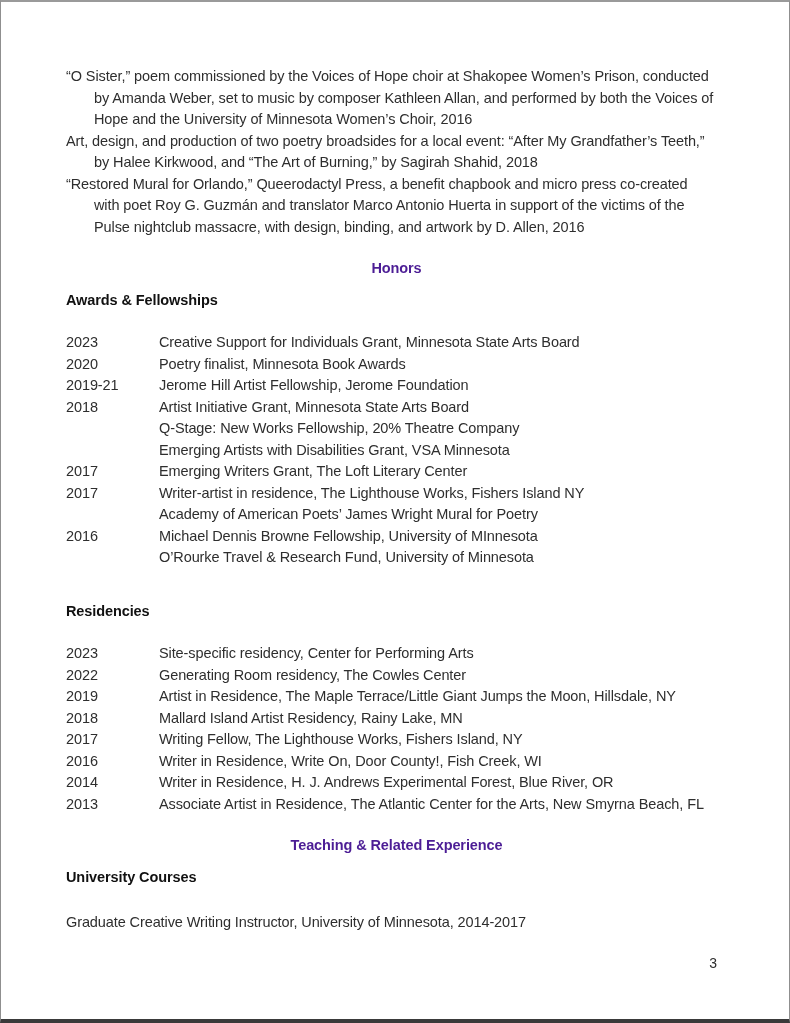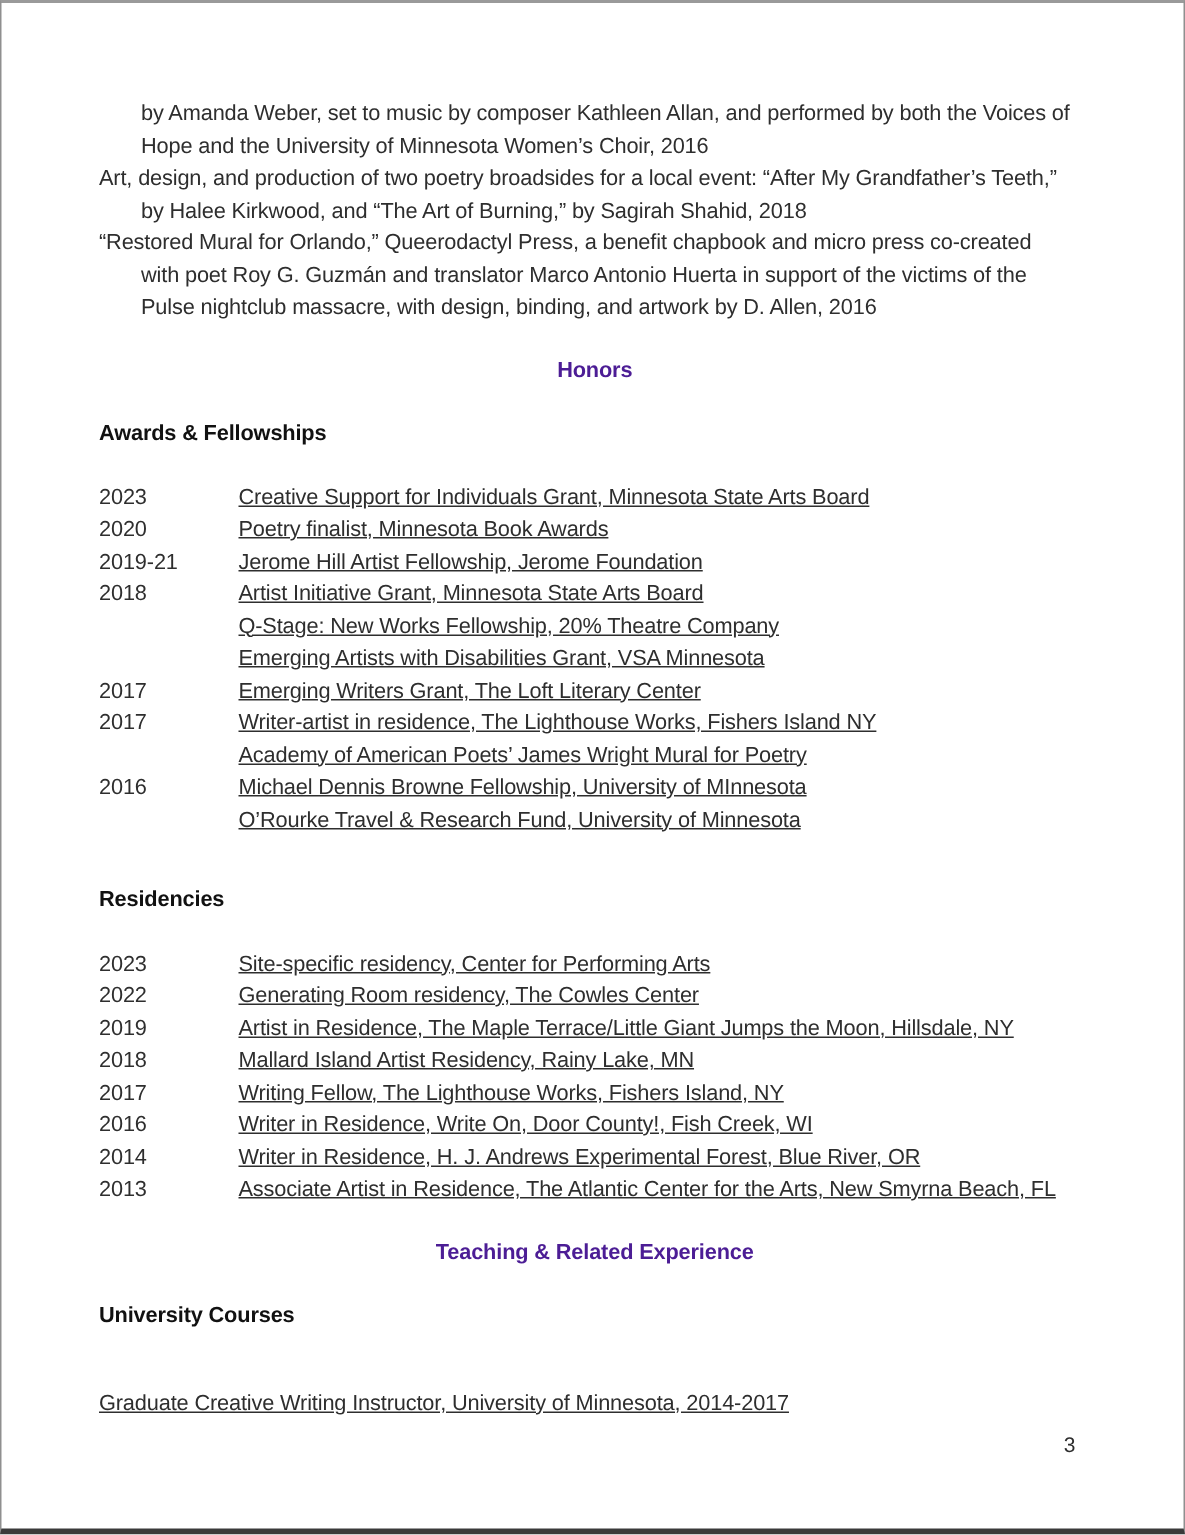--- a/index.html
+++ b/index.html
@@ -32,42 +32,43 @@
     text-align: center;
     font-weight: bold;
     color: #4c1d95;
     margin-top: 20px;
   }
   .h-left {
     font-weight: bold;
     color: #111111;
     margin-top: 32px;
   }
-  .h-left.after-center { margin-top: 21px; }
+  .h-left.after-center { margin-top: 10px; }
   .rows { margin-top: 21px; }
   .row { display: flex; white-space: nowrap; }
   .row .year { width: 93px; flex: 0 0 93px; }
-  .row .desc { flex: 1 1 auto; text-decoration: underline; }
-  .single-line { margin-top: 37px; white-space: nowrap; text-decoration: underline; }
+  .row .desc { flex: 1 1 auto; }
+  .single-line { margin-top: 24px; white-space: nowrap; }
   .page-number {
     position: absolute;
     top: 953px;
     right: 72px;
     font-size: 14px;
     color: #2e2e2e;
   }
 </style>
 </head>
 <body>
 
 <div class="page">
   <div class="content">
 
     <div class="publications">
       <div>
+        <div class="pub-line">“O Sister,” poem commissioned by the Voices of Hope choir at Shakopee Women’s Prison, conducted</div>
         <div class="pub-line cont">by Amanda Weber, set to music by composer Kathleen Allan, and performed by both the Voices of</div>
         <div class="pub-line cont">Hope and the University of Minnesota Women’s Choir, 2016</div>
       </div>
       <div>
         <div class="pub-line">Art, design, and production of two poetry broadsides for a local event: “After My Grandfather’s Teeth,”</div>
         <div class="pub-line cont">by Halee Kirkwood, and “The Art of Burning,” by Sagirah Shahid, 2018</div>
       </div>
       <div>
         <div class="pub-line">“Restored Mural for Orlando,” Queerodactyl Press, a benefit chapbook and micro press co-created</div>
         <div class="pub-line cont">with poet Roy G. Guzmán and translator Marco Antonio Huerta in support of the victims of the</div>

